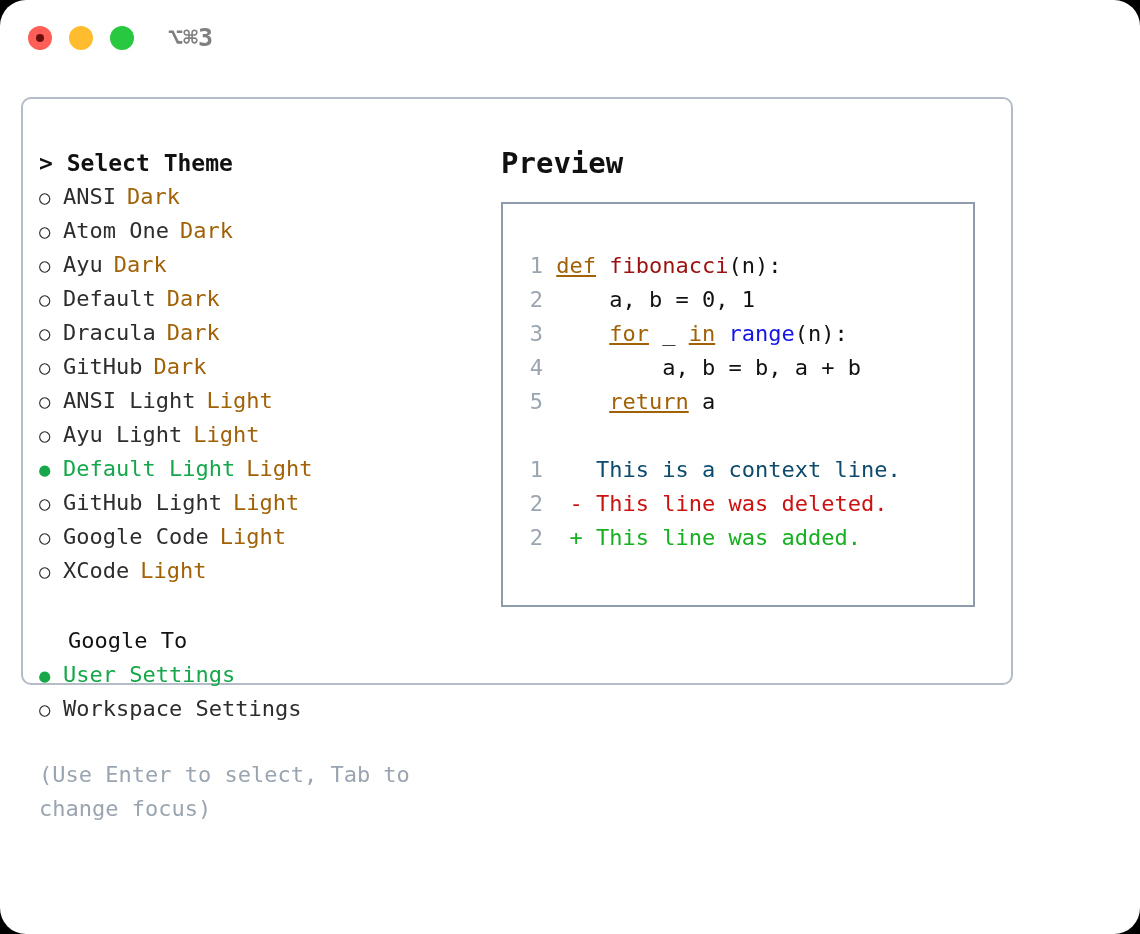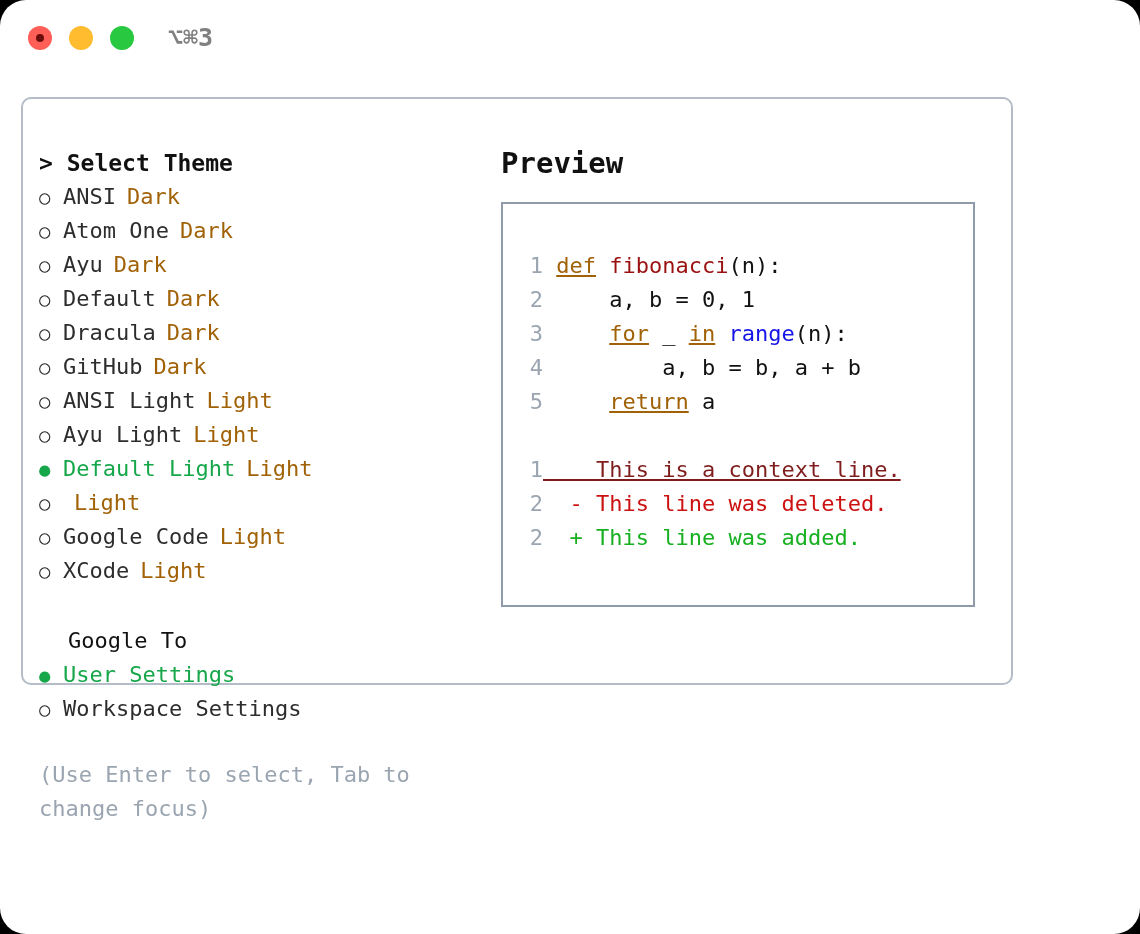--- a/index.html
+++ b/index.html
@@ -179,21 +179,21 @@
   .ln {
     display: inline-block;
     width: 28px;
     text-align: right;
     color: #9aa5b1;
   }
   .kw   { color: #a16207; text-decoration: underline; }
   .fn   { color: #9b1111; }
   .bi   { color: #1414e6; }
   .plain{ color: #111111; }
-  .ctx  { color: #7f1d1d; text-decoration: underline; }
+  .ctx  { color: #0c4a6e; }
   .del  { color: #cc1111; }
   .add  { color: #16b020; }
   .gap  { height: 34px; }
 </style>
 </head>
 <body>
 
 <div class="window">
 
   <div class="titlebar">
@@ -213,21 +213,21 @@
       <div class="opt-list" id="theme-list">
           <div class="opt"><span class="bullet">○</span><span class="label">ANSI</span><span class="tag">Dark</span></div>
           <div class="opt"><span class="bullet">○</span><span class="label">Atom One</span><span class="tag">Dark</span></div>
           <div class="opt"><span class="bullet">○</span><span class="label">Ayu</span><span class="tag">Dark</span></div>
           <div class="opt"><span class="bullet">○</span><span class="label">Default</span><span class="tag">Dark</span></div>
           <div class="opt"><span class="bullet">○</span><span class="label">Dracula</span><span class="tag">Dark</span></div>
           <div class="opt"><span class="bullet">○</span><span class="label">GitHub</span><span class="tag">Dark</span></div>
           <div class="opt"><span class="bullet">○</span><span class="label">ANSI Light</span><span class="tag">Light</span></div>
           <div class="opt"><span class="bullet">○</span><span class="label">Ayu Light</span><span class="tag">Light</span></div>
           <div class="opt selected"><span class="bullet">●</span><span class="label">Default Light</span><span class="tag">Light</span></div>
-          <div class="opt"><span class="bullet">○</span><span class="tag">Light</span></div>
+          <div class="opt"><span class="bullet">○</span><span class="label">GitHub Light</span><span class="tag">Light</span></div>
           <div class="opt"><span class="bullet">○</span><span class="label">Google Code</span><span class="tag">Light</span></div>
           <div class="opt"><span class="bullet">○</span><span class="label">XCode</span><span class="tag">Light</span></div>
         </div>
 
       <div class="section-spacer"></div>
 
       <div class="subheading">Google To</div>
       <div class="opt-list" id="apply-list">
           <div class="opt selected"><span class="bullet">●</span><span class="label">User Settings</span></div>
           <div class="opt"><span class="bullet">○</span><span class="label">Workspace Settings</span></div>

